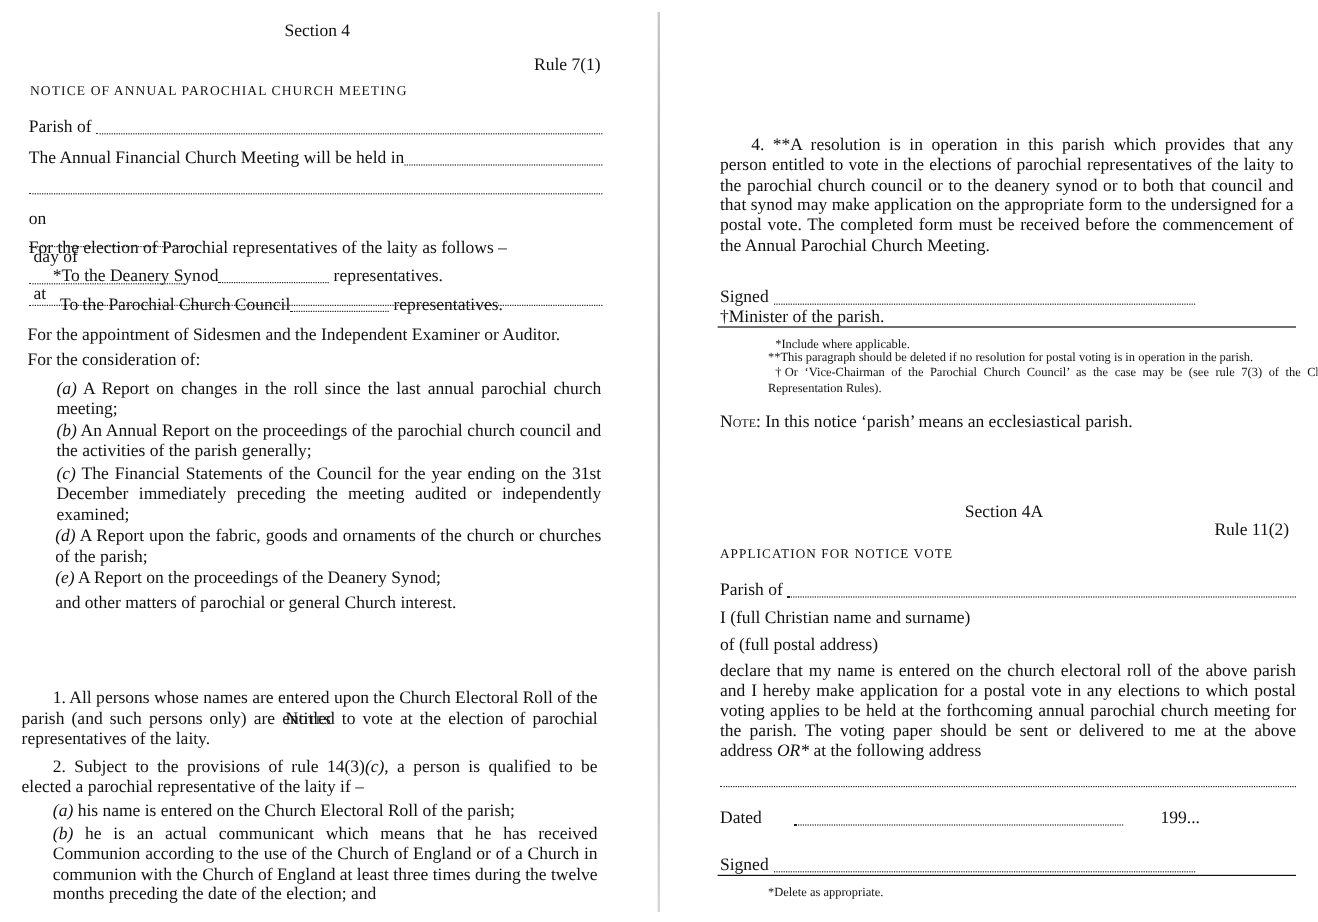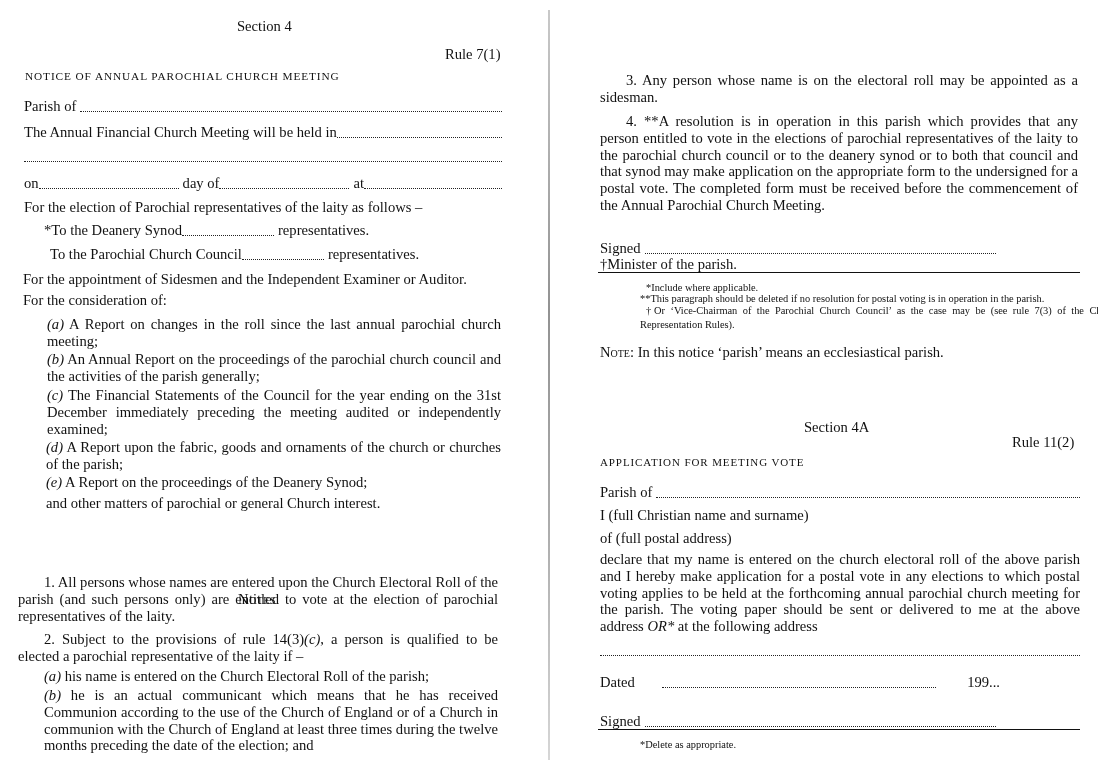--- a/index.html
+++ b/index.html
@@ -39,21 +39,21 @@
     <span>Parish of</span>
     <span class="field-dots" style="flex:1;margin-left:4px;"></span>
   </div>
   <div class="abs t" style="left:24px;top:124px;width:478px;display:flex;">
     <span>The Annual Financial Church Meeting will be held in</span>
     <span class="field-dots" style="flex:1;"></span>
   </div>
   <div class="abs" style="left:24px;top:148px;width:478px;height:14px;">
     <span class="field-dots" style="width:100%;"></span>
   </div>
-  <div class="abs t" style="left:24px;top:175px;width:478px;display:flex;">
+  <div class="abs t" style="left:24px;top:175px;width:478px;display:flex;flex-direction:column;">
     <span>on</span>
     <span class="field-dots" style="width:140px;"></span>
     <span style="margin-left:4px;">day of</span>
     <span class="field-dots" style="width:130px;"></span>
     <span style="margin-left:4px;">at</span>
     <span class="field-dots" style="flex:1;"></span>
   </div>
   <div class="abs t" style="left:24px;top:199px;">For the election of Parochial representatives of the laity as follows –</div>
   <div class="abs t" style="left:44px;top:222px;display:flex;">
     <span>*To the Deanery Synod</span>
@@ -94,41 +94,40 @@
   </div>
   <div class="par" style="left:44px;top:668px;width:454px;">
     <span class="ital">(a)</span> <span>his name is entered on the Church Electoral Roll of the parish;</span>
   </div>
   <div class="par" style="left:44px;top:687px;width:454px;">
     <span class="ital">(b)</span> <span>he is an actual communicant which means that he has received Communion according to the use of the Church of England or of a Church in communion with the Church of England at least three times during the twelve months preceding the date of the election; and</span>
   </div>
 </div>
 
 <div class="page page-right">
-  <div class="par" style="left:42px;top:72px;width:478px;text-indent:26px;">3. Any person whose name is on the electoral roll may be appointed as a sidesman.</div>
   <div class="par" style="left:42px;top:113px;width:478px;text-indent:26px;">4. **A resolution is in operation in this parish which provides that any person entitled to vote in the elections of parochial representatives of the laity to the parochial church council or to the deanery synod or to both that council and that synod may make application on the appropriate form to the undersigned for a postal vote. The completed form must be received before the commencement of the Annual Parochial Church Meeting.</div>
 
   <div class="abs t" style="left:42px;top:240px;width:396px;display:flex;">
     <span>Signed</span>
     <span class="field-dots" style="flex:1;margin-left:4px;"></span>
   </div>
   <div class="abs t" style="left:42px;top:256px;">†Minister of the parish.</div>
   <div class="rule-line" style="left:40px;top:272px;width:482px;"></div>
 
   <div class="abs small" style="left:48px;top:281px;">*Include where applicable.</div>
   <div class="abs small" style="left:42px;top:292px;">**This paragraph should be deleted if no resolution for postal voting is in operation in the parish.</div>
   <div class="par small" style="left:42px;top:304px;width:480px;text-indent:6px;line-height:13.5px;font-size:10.4px;">†Or ‘Vice-Chairman of the Parochial Church Council’ as the case may be (see rule 7(3) of the Church Representation Rules).</div>
 
   <div class="abs t" style="left:42px;top:344px;">
     <span style="font-variant:small-caps;">Note</span><span>: In this notice ‘parish’ means an ecclesiastical parish.</span>
   </div>
 
   <div class="abs t" style="left:246px;top:419px;">Section 4A</div>
   <div class="abs t" style="left:454px;top:434px;">Rule 11(2)</div>
-  <div class="abs sc" style="left:42px;top:456px;font-size:11px;">APPLICATION FOR MEETING VOTE</div>
+  <div class="abs sc" style="left:42px;top:456px;font-size:11px;">APPLICATION FOR NOTICE VOTE</div>
 
   <div class="abs t" style="left:42px;top:484px;width:480px;display:flex;">
     <span>Parish of</span>
     <span class="field-dots" style="flex:1;margin-left:4px;"></span>
   </div>
   <div class="abs t" style="left:42px;top:507px;">I (full Christian name and surname)</div>
   <div class="abs t" style="left:42px;top:530px;text-align:center;">of (full postal address)</div>
 
   <div class="par" style="left:42px;top:551px;width:480px;">
     <span>declare that my name is entered on the church electoral roll of the above parish and I hereby make application for a postal vote in any elections to which postal voting applies to be held at the forthcoming annual parochial church meeting for the parish. The voting paper should be sent or delivered to me at the above address </span><span class="ital">OR*</span><span> at the following address</span>

